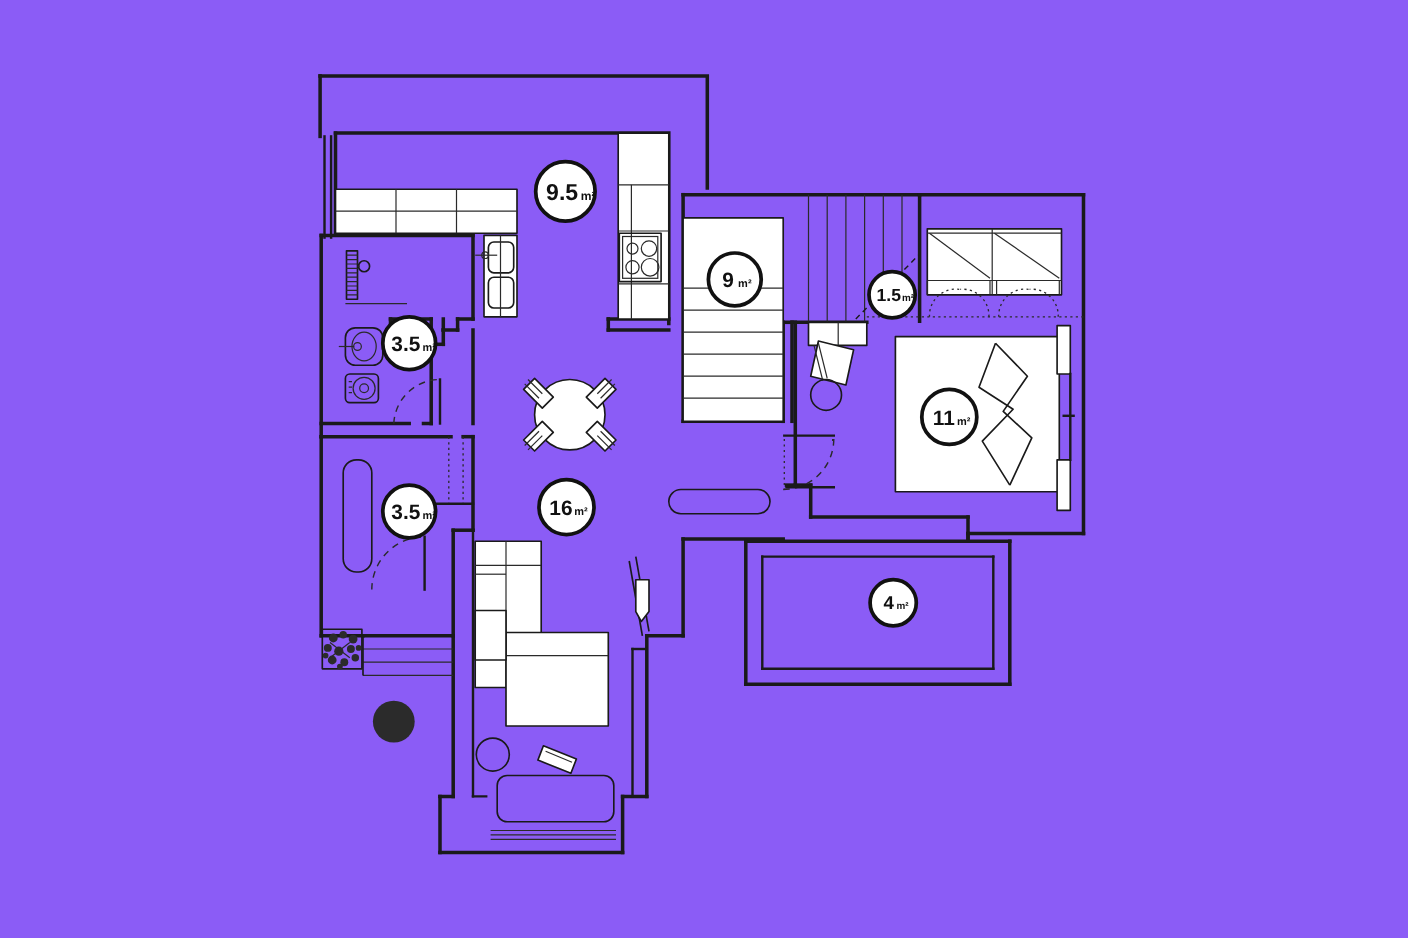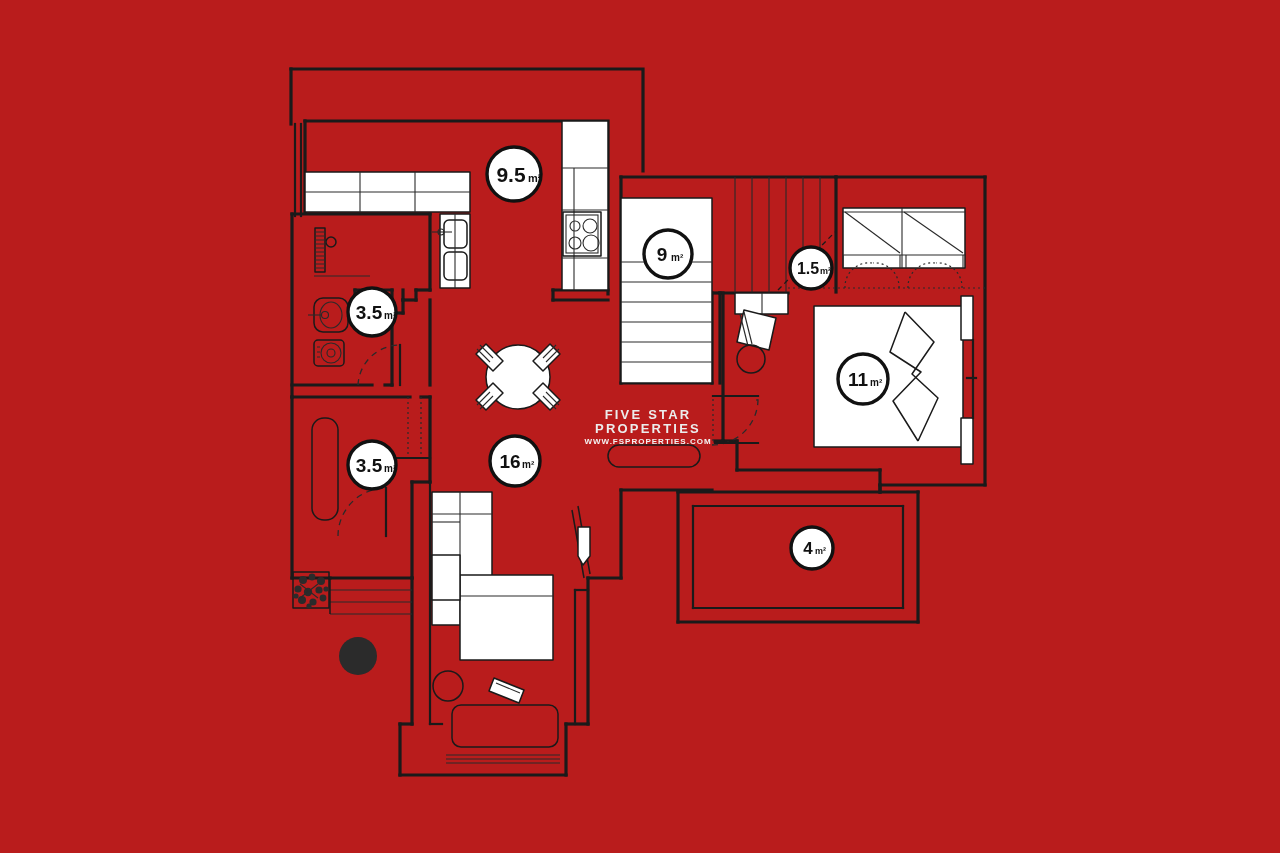--- a/index.html
+++ b/index.html
@@ -11,21 +11,21 @@
   body {
     width: 1280px;
     height: 853px;
     overflow: hidden;
     font-family: "Liberation Sans", sans-serif;
   }
   #plan-root {
     position: relative;
     width: 1280px;
     height: 853px;
-    background: #b91c1c;
+    background: #8b5cf6;
   }
   #floorplan-svg {
     position: absolute;
     left: 0;
     top: 0;
     width: 1280px;
     height: 853px;
   }
   .wall-thick {
     fill: none;
@@ -465,19 +465,14 @@
       </g>
       <g class="area-badge">
         <circle cx="812" cy="548" r="21"></circle>
         <text class="num" x="808" y="554" font-size="17">4</text>
         <text class="unit" x="815" y="554" font-size="9">m²</text>
       </g>
     </g>
 
   </svg>
 
-  <div class="watermark">
-    <div class="wm1">FIVE STAR</div>
-    <div class="wm2">PROPERTIES</div>
-    <div class="wm3">WWW.FSPROPERTIES.COM</div>
-  </div>
 
 </div>
 
 </body></html>

